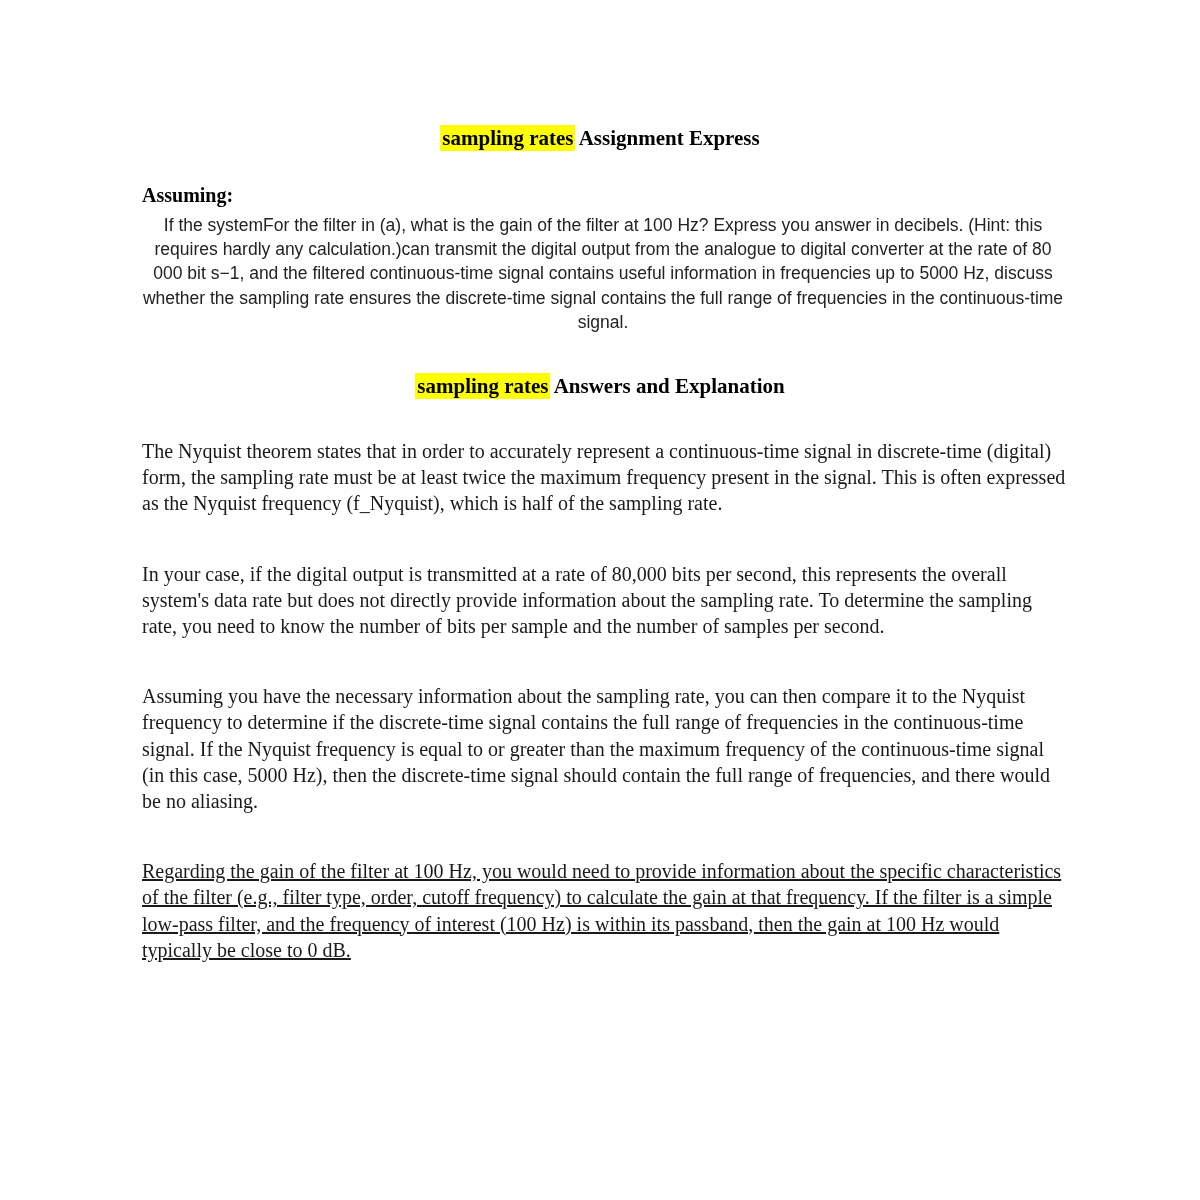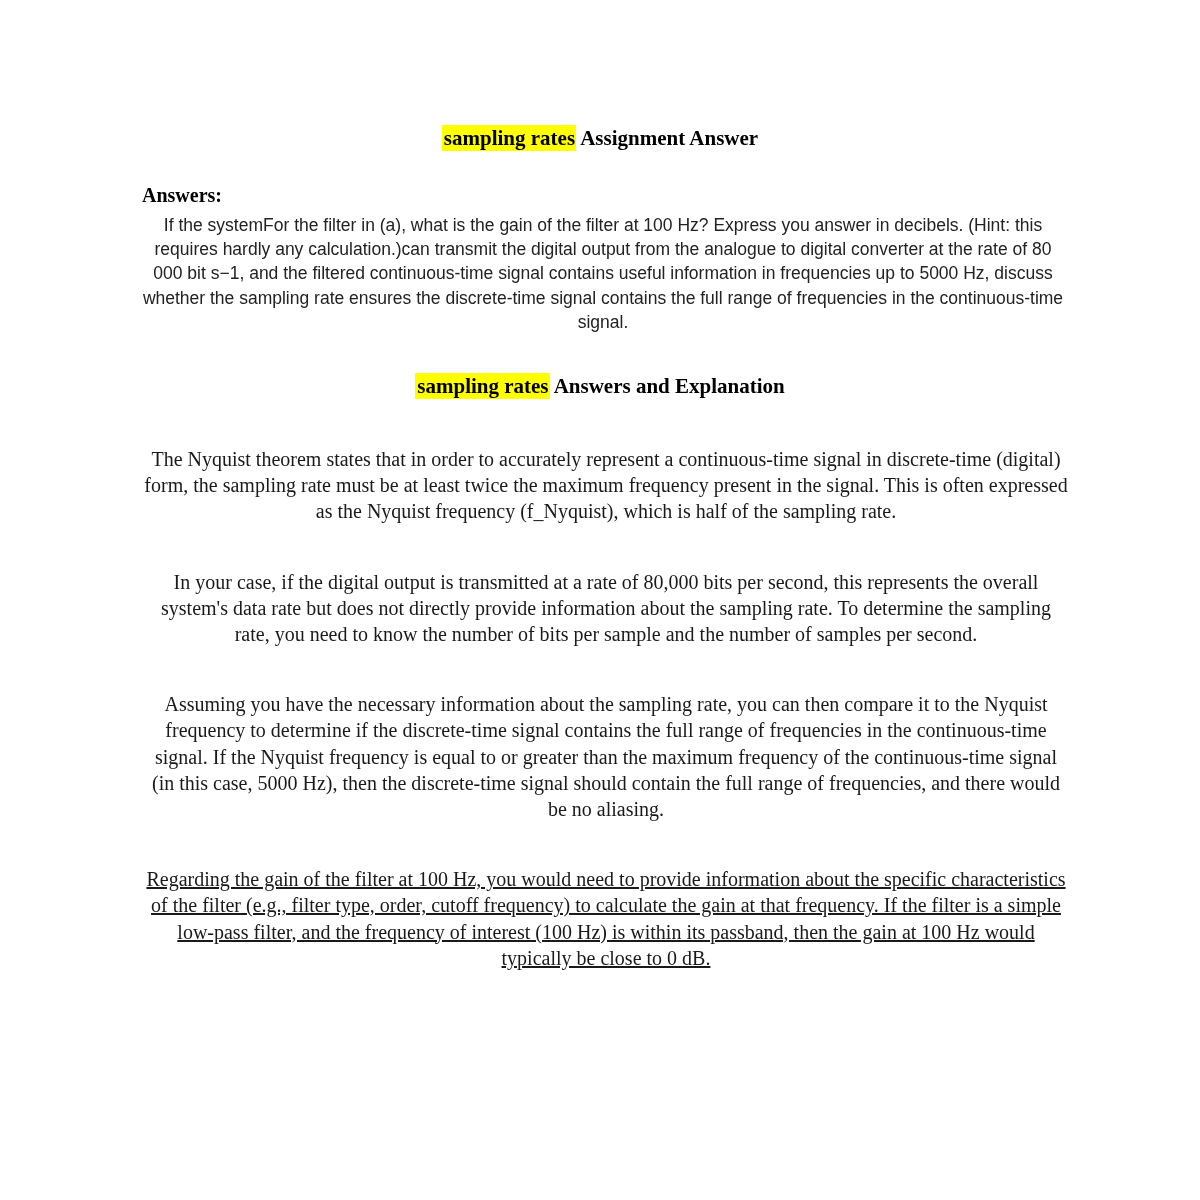--- a/index.html
+++ b/index.html
@@ -89,36 +89,36 @@
     position: absolute;
     left: 0;
     top: 438px;
     width: 928px;
   }
   .answer-p {
     font-family: "Liberation Serif", serif;
     font-size: 20px;
     line-height: 26.2px;
     color: #1a1a1a;
-    margin: 8px 0 44px 0;
-    text-align: center;
+    margin: 0 0 44px 0;
+    text-align: left;
   }
   .answer-p:last-child { margin-bottom: 0; text-decoration: underline; }
 </style>
 </head>
 <body>
 
 <div class="page">
   <div class="doc-body">
 
     <div class="heading heading-title">
-      <span class="hl">sampling rates</span><span> Assignment Answer</span>
+      <span class="hl">sampling rates</span><span> Assignment Express</span>
     </div>
 
-    <div class="question-label">Answers:</div>
+    <div class="question-label">Assuming:</div>
 
     <div class="question-text">If the systemFor the filter in (a), what is the gain of the filter at 100 Hz? Express you answer in decibels. (Hint: this requires hardly any calculation.)can transmit the digital output from the analogue to digital converter at the rate of 80 000 bit s−1, and the filtered continuous-time signal contains useful information in frequencies up to 5000 Hz, discuss whether the sampling rate ensures the discrete-time signal contains the full range of frequencies in the continuous-time signal.</div>
 
     <div class="heading heading-answer">
       <span class="hl">sampling rates</span><span> Answers and Explanation</span>
     </div>
 
     <div class="answer-block">
       <p class="answer-p">The Nyquist theorem states that in order to accurately represent a continuous-time signal in discrete-time (digital) form, the sampling rate must be at least twice the maximum frequency present in the signal. This is often expressed as the Nyquist frequency (f_Nyquist), which is half of the sampling rate.</p>
       <p class="answer-p">In your case, if the digital output is transmitted at a rate of 80,000 bits per second, this represents the overall system's data rate but does not directly provide information about the sampling rate. To determine the sampling rate, you need to know the number of bits per sample and the number of samples per second.</p>

